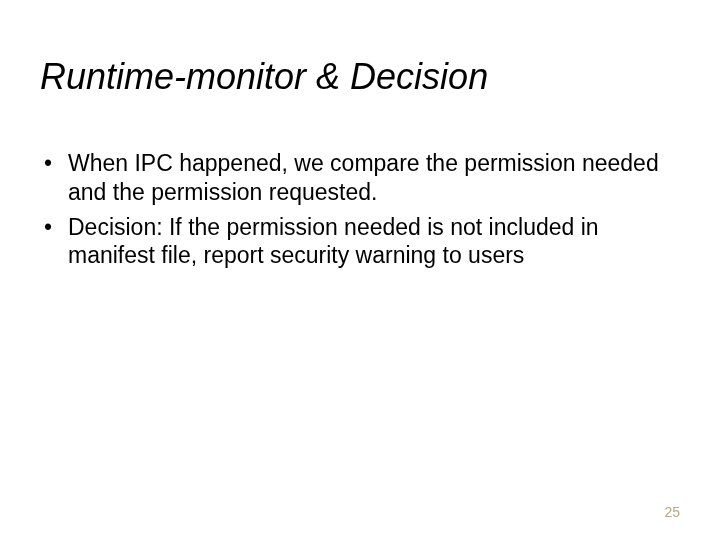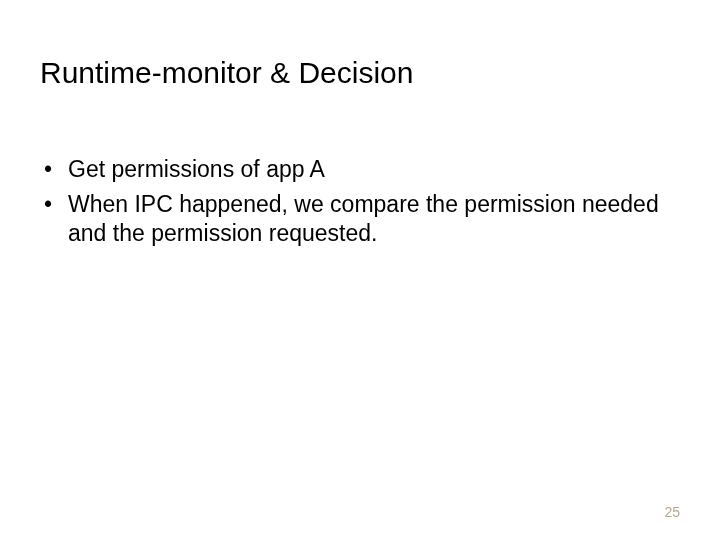--- a/index.html
+++ b/index.html
@@ -5,23 +5,24 @@
     * { margin: 0; padding: 0; box-sizing: border-box; }
     html, body { width: 720px; height: 540px; }
     body {
       background: #ffffff;
       font-family: "Comic Sans MS", "Comic Sans", cursive, sans-serif;
       color: #000000;
       padding: 56px 40px 20px 40px;
       position: relative;
     }
     .title {
-      font-size: 30px;
+      font-size: 36px;
       font-weight: normal;
-      margin-bottom: 65px;
+      margin-bottom: 51px;
+      font-style: italic;
     }
     .bullets {
       font-size: 23px;
       line-height: 1.25;
       padding-left: 0;
       list-style: none;
     }
     .bullets li {
       position: relative;
       padding-left: 28px;
@@ -44,17 +45,17 @@
       color: #b8a888;
       text-align: center;
     }
   </style>
 </head>
 <body>
 
 <h1 class="title">Runtime-monitor &amp; Decision</h1>
 
 <ul class="bullets">
-  <li>Get permissions of app A</li>
   <li>When IPC  happened,  we compare the permission needed and the permission requested.</li>
+  <li>Decision: If the permission needed is not included in manifest file, report security warning to users</li>
 </ul>
 
 <div class="page-num">25</div>
 
 </body></html>

